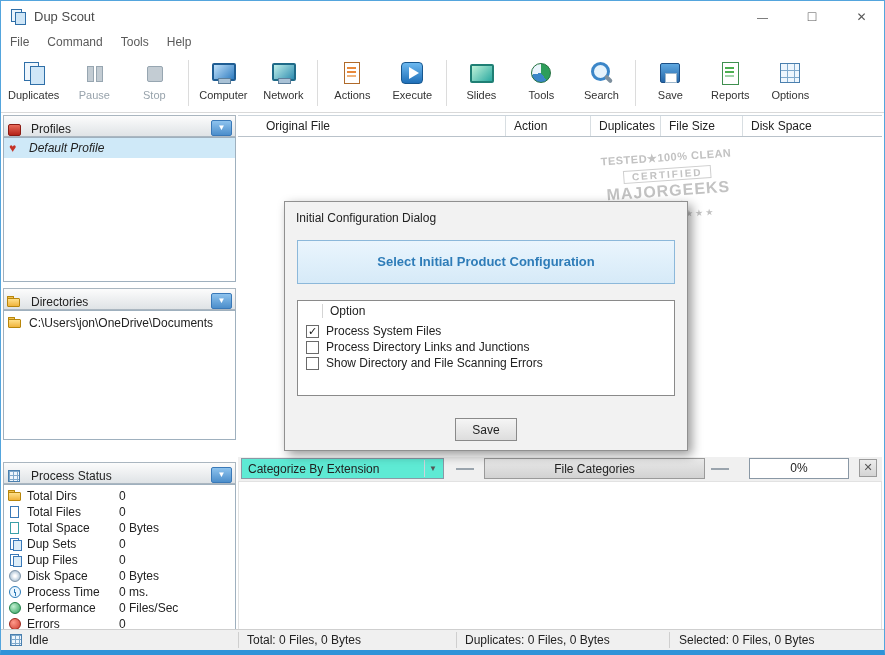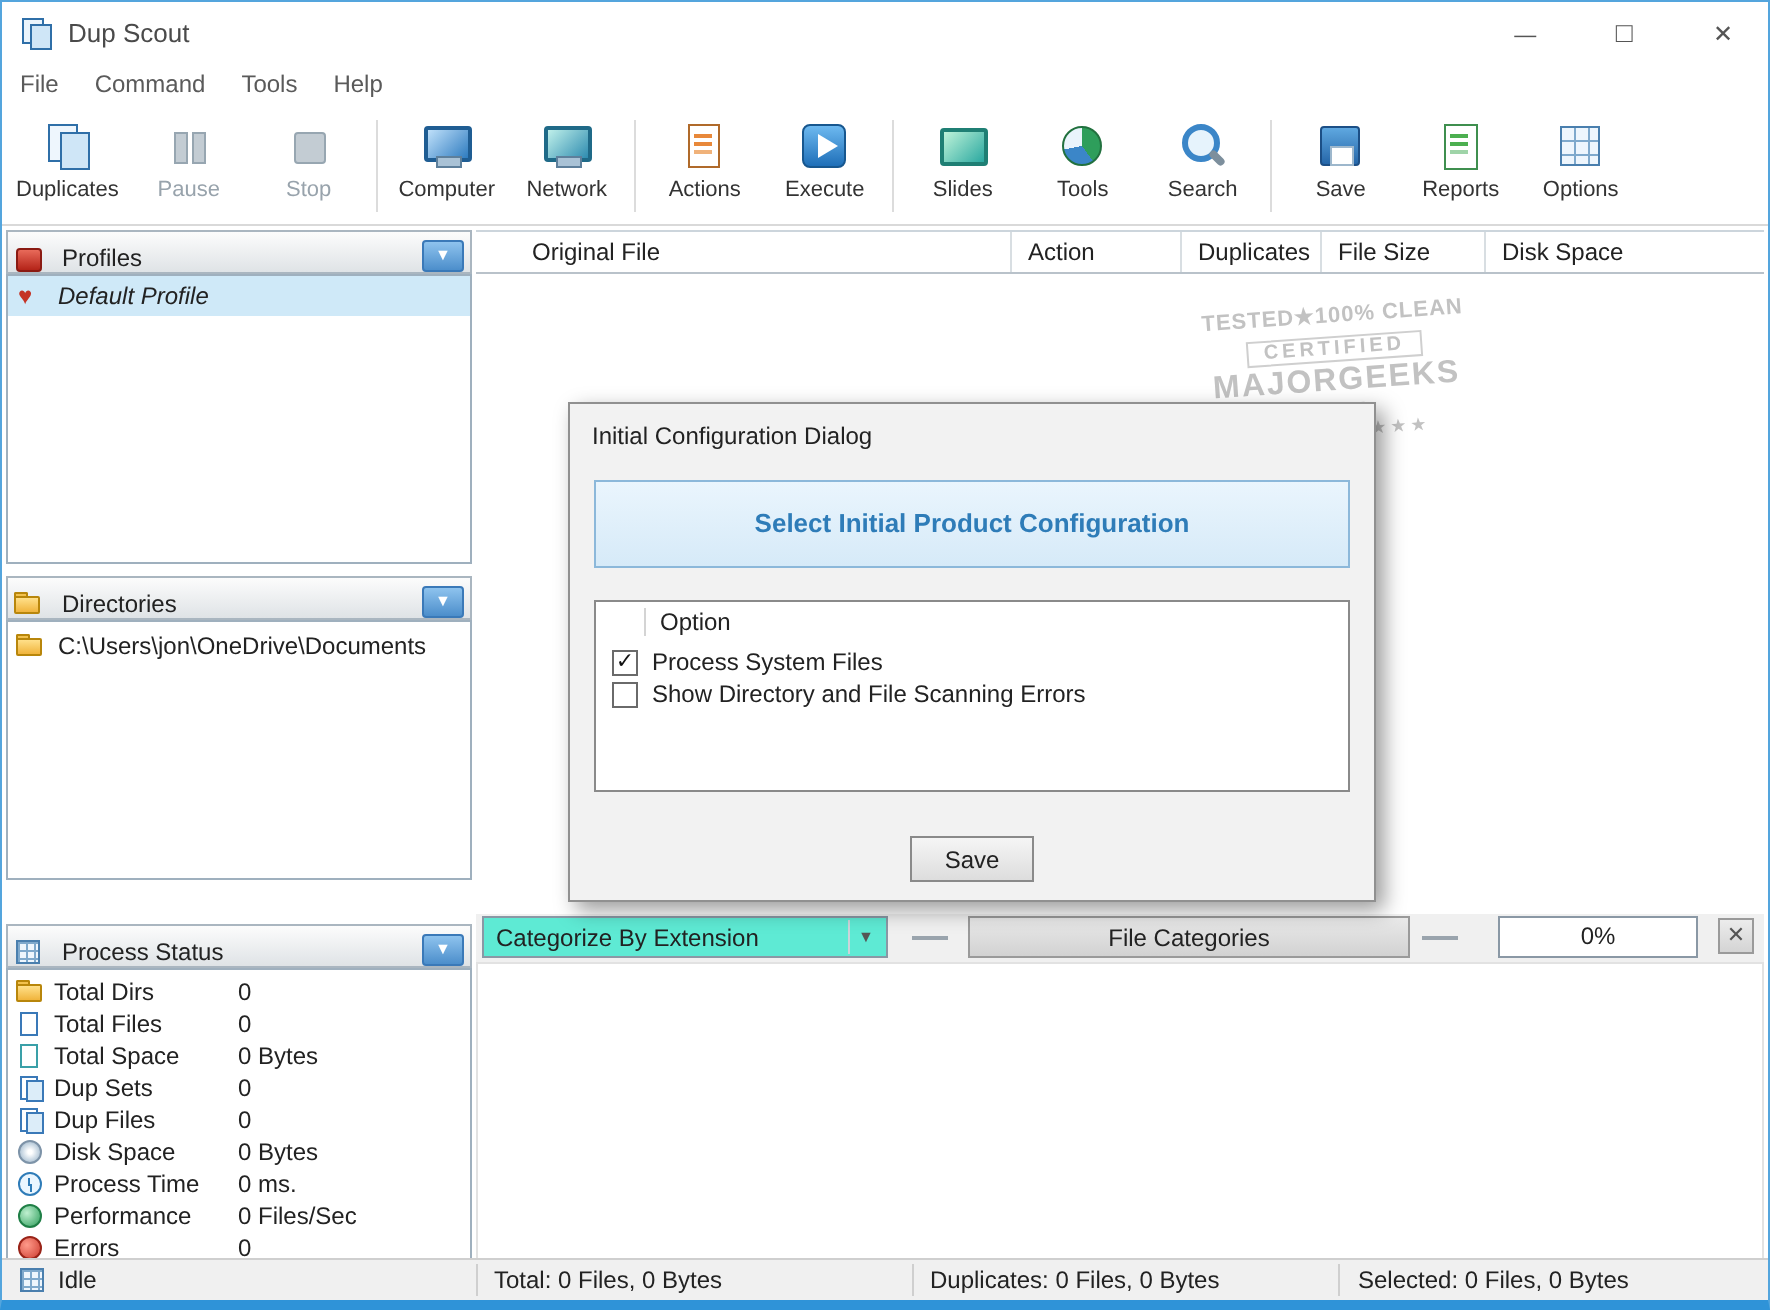--- a/index.html
+++ b/index.html
@@ -369,20 +369,24 @@
         <span class="colhdr-sep"></span>
         <span class="colhdr-label">Option</span>
       </div>
       <div class="dlg-options">
           <div class="opt-row">
             <span class="checkbox">✓</span>
             <span class="opt-label">Process System Files</span>
           </div>
           <div class="opt-row">
             <span class="checkbox"></span>
+            <span class="opt-label">Process Directory Links and Junctions</span>
+          </div>
+          <div class="opt-row">
+            <span class="checkbox"></span>
             <span class="opt-label">Show Directory and File Scanning Errors</span>
           </div>
         </div>
     </div>
     <button class="save-btn">Save</button>
   </div>
 
 </div>
 
 </body></html>

